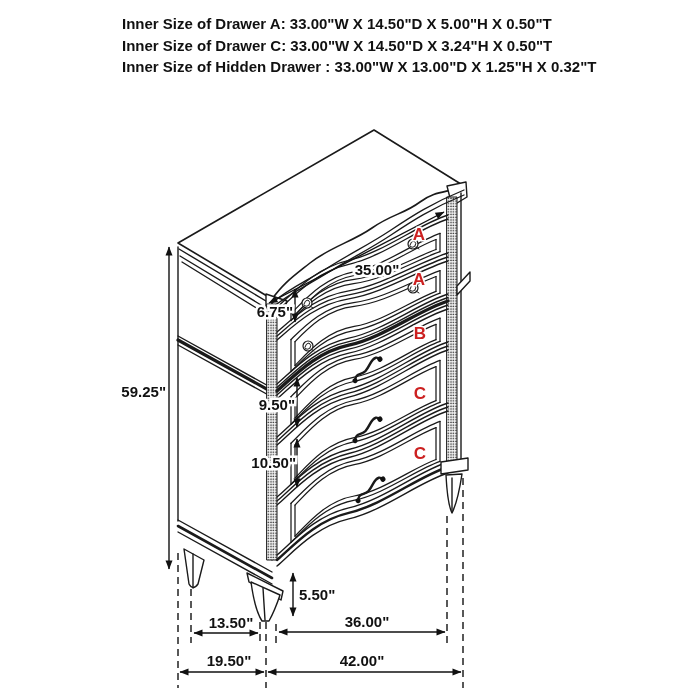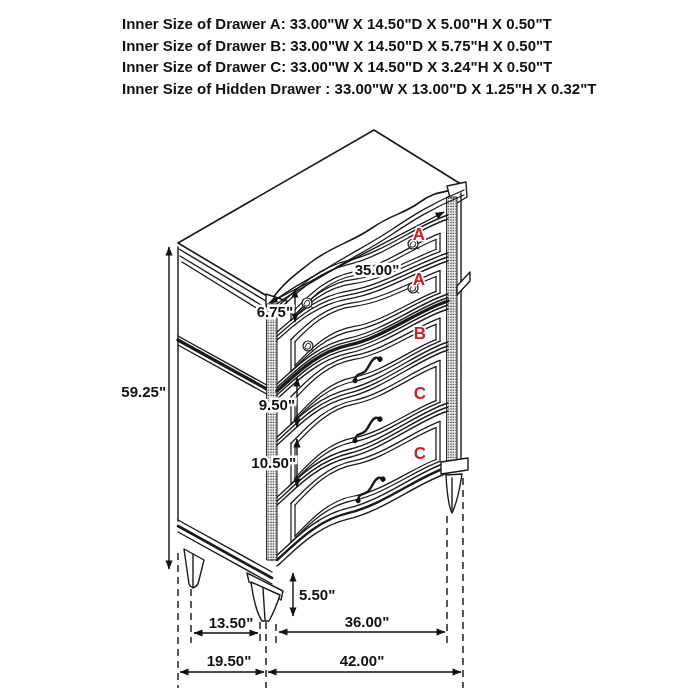--- a/index.html
+++ b/index.html
@@ -12,21 +12,20 @@
   .dim{font-size:15px;font-weight:bold;fill:#111;paint-order:stroke;stroke:#fff;stroke-width:5px;}
   .red{font-size:17px;font-weight:bold;paint-order:stroke;stroke:#fff;stroke-width:3px;}
 </style>
 </head>
 <body>
 
 <div id="page">
 
   <div id="header">
     <div>Inner Size of Drawer A: 33.00"W X 14.50"D X 5.00"H X 0.50"T</div>
-    <div>Inner Size of Drawer B: 33.00"W X 14.50"D X 5.75"H X 0.50"T</div>
     <div>Inner Size of Drawer C: 33.00"W X 14.50"D X 3.24"H X 0.50"T</div>
     <div>Inner Size of Hidden Drawer : 33.00"W X 13.00"D X 1.25"H X 0.32"T</div>
   </div>
 
   <svg width="700" height="700" viewBox="0 0 700 700">
     <defs>
       <pattern id="stipple" width="2.5" height="2.7" patternUnits="userSpaceOnUse">
         <rect width="2.5" height="2.7" fill="#f7f7f7"></rect>
         <circle cx="1" cy="1.2" r="0.85" fill="#333"></circle>
       </pattern>

